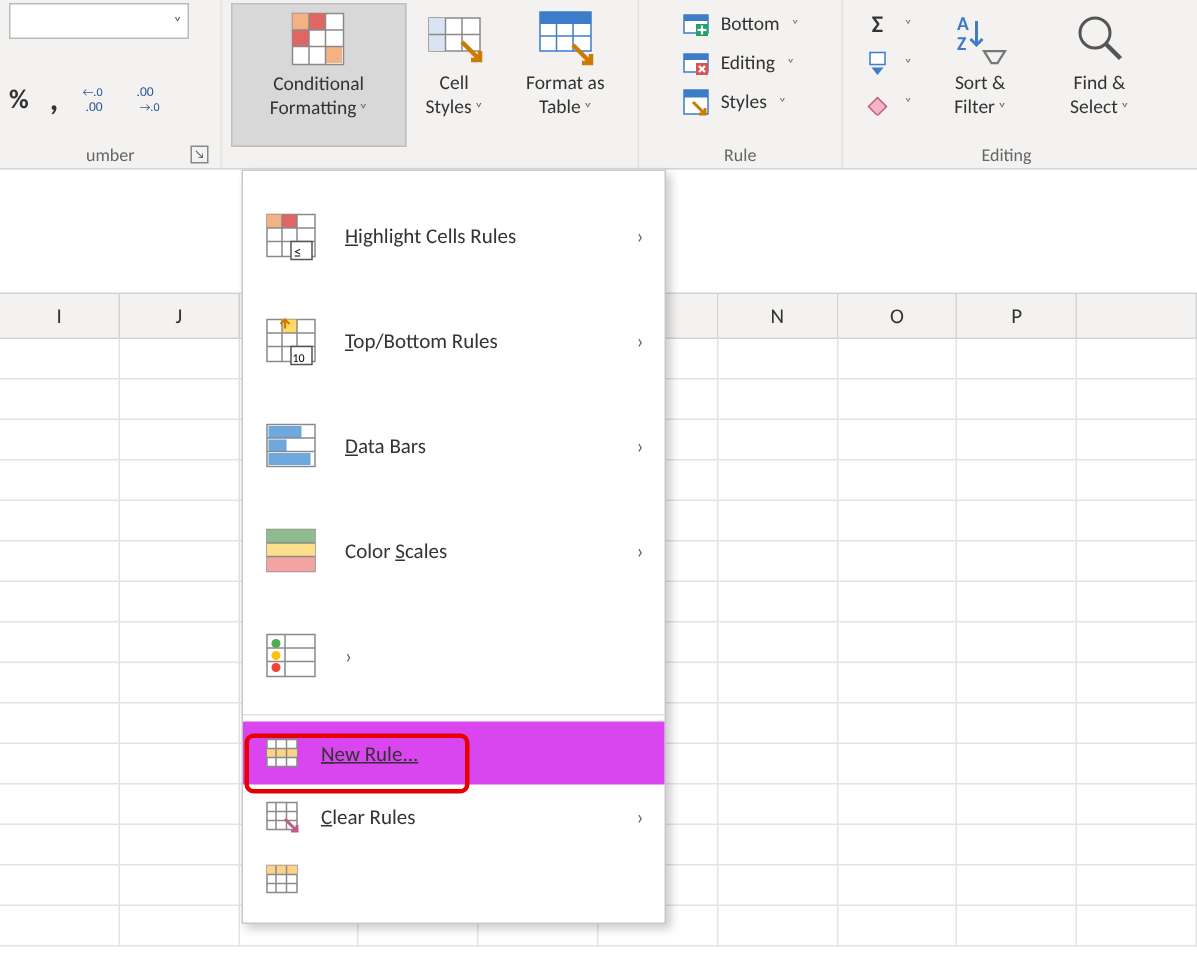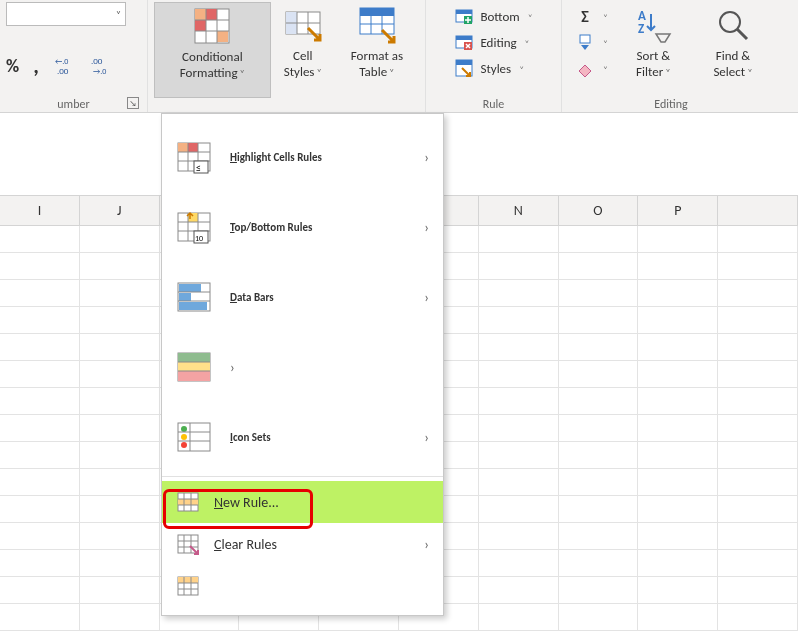--- a/index.html
+++ b/index.html
@@ -88,26 +88,27 @@
     display: flex;
     align-items: center;
     padding: 0 14px;
     height: 70px;
     cursor: pointer;
     position: relative;
   }
   .menu-item.small { height: 42px; }
   .menu-item .micon { width: 36px; height: 36px; margin-right: 18px; flex-shrink:0;}
   .menu-item.small .micon { width: 24px; height: 24px; margin-right:14px;}
-  .menu-item .mlabel { font-size: 11px; font-weight: 700; flex:1; }
+  .menu-item .mlabel { font-size: 14px; font-weight: 400; flex:1; }
   .menu-item.small .mlabel { font-weight: 400; font-size: 14px;}
   .menu-item .chev { font-size: 14px; color: #666; }
   .menu-sep { height: 1px; background: #e1e1e1; margin: 4px 0; }
   .menu-item.highlight {
-    background: #bef264;
+    background: #d946ef;
+    text-decoration: underline;
   }
   .red-box {
     position: absolute;
     border: 3px solid #e60000;
     border-radius: 6px;
     pointer-events: none;
   }
   .menu-item .ul { text-decoration: underline; }
 
   
@@ -568,35 +569,35 @@
     <div class="micon">
       <svg width="36" height="36">
           <rect x="2" y="4" width="32" height="28" fill="#fff" stroke="#8a8a8a"></rect>
           <rect x="2" y="4" width="32" height="9" fill="#8fbc8f"></rect>
           <rect x="2" y="13" width="32" height="9" fill="#ffe08a"></rect>
           <rect x="2" y="22" width="32" height="10" fill="#f4a3a3"></rect>
           <line x1="2" y1="13" x2="34" y2="13" stroke="#8a8a8a"></line>
           <line x1="2" y1="22" x2="34" y2="22" stroke="#8a8a8a"></line>
         </svg>
     </div>
+    <span class="mlabel">Color <span class="ul">S</span>cales</span>
     <span class="chev">›</span>
   </div>
   <div class="menu-item">
     <div class="micon">
       <svg width="36" height="36">
           <rect x="2" y="4" width="32" height="28" fill="#fff" stroke="#8a8a8a"></rect>
           <circle cx="8" cy="10" r="3" fill="#4caf50"></circle>
           <circle cx="8" cy="18" r="3" fill="#ffc107"></circle>
           <circle cx="8" cy="26" r="3" fill="#f44336"></circle>
           <line x1="2" y1="13" x2="34" y2="13" stroke="#8a8a8a"></line>
           <line x1="2" y1="22" x2="34" y2="22" stroke="#8a8a8a"></line>
           <line x1="14" y1="4" x2="14" y2="32" stroke="#8a8a8a"></line>
         </svg>
     </div>
-    <span class="mlabel"><span class="ul">I</span>con Sets</span>
     <span class="chev">›</span>
   </div>
   <div class="menu-sep"></div>
 
   <div class="menu-item small highlight" style="position:relative;">
     <div class="micon">
       <svg width="24" height="24">
           <rect x="2" y="3" width="20" height="18" fill="#fff" stroke="#8a8a8a"></rect>
           <rect x="2" y="9" width="20" height="6" fill="#ffd28a"></rect>
           <line x1="2" y1="9" x2="22" y2="9" stroke="#8a8a8a"></line>

